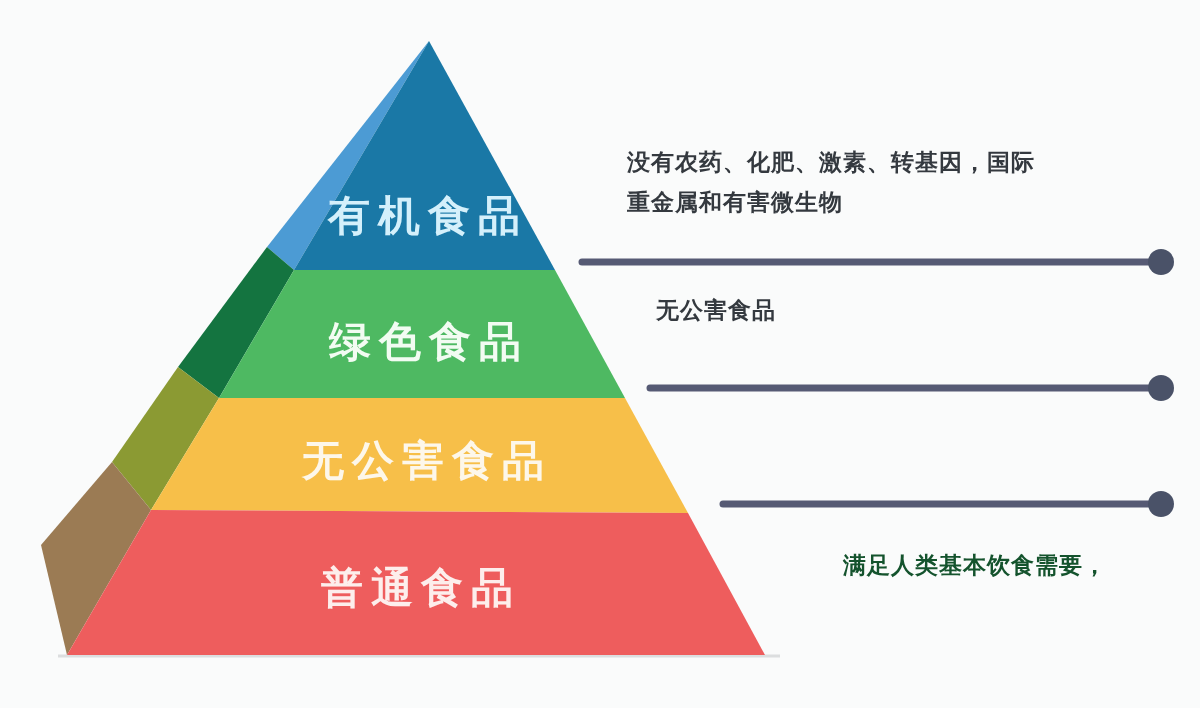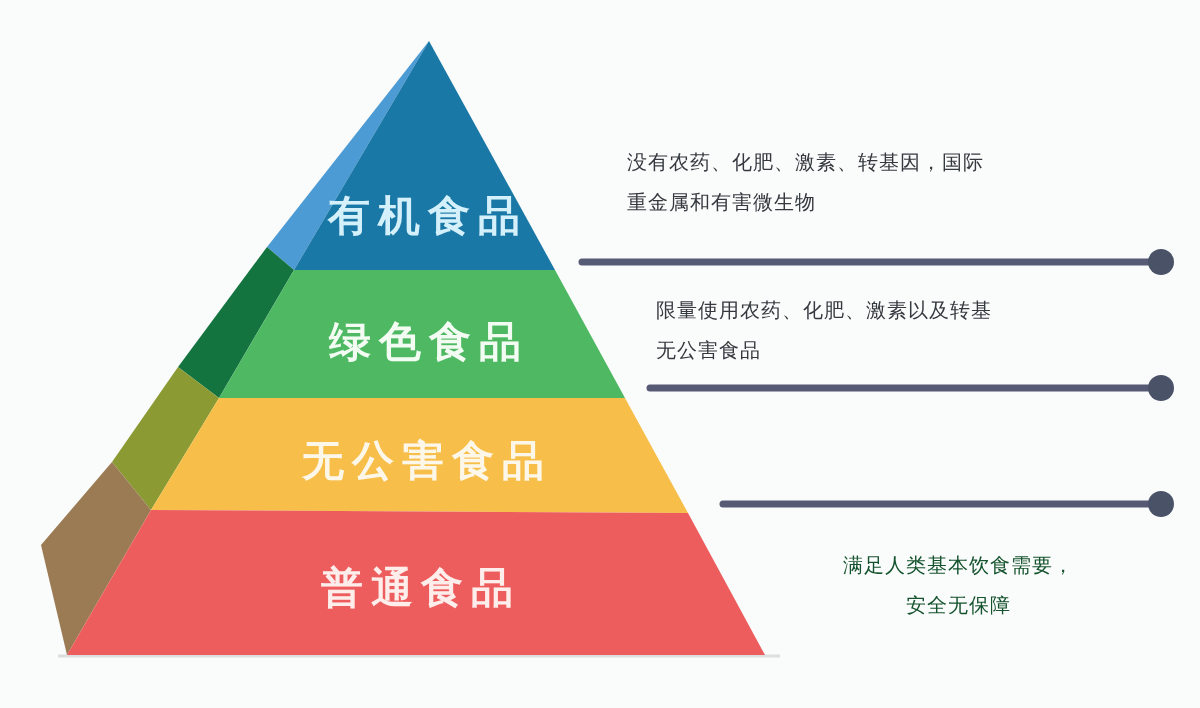--- a/index.html
+++ b/index.html
@@ -23,24 +23,25 @@
     top: 0;
   }
   .tier-label {
     font-family: "Liberation Sans", "DejaVu Sans", sans-serif;
     font-weight: bold;
     font-size: 42px;
     letter-spacing: 8px;
   }
   .ann {
     position: absolute;
-    font-size: 20px;
+    font-size: 23px;
     line-height: 40px;
     letter-spacing: 1px;
     white-space: nowrap;
+    font-weight: bold;
   }
 </style>
 </head>
 <body style="background: rgb(250, 251, 251);">
 
 <div class="canvas">
 
   <svg class="pyramid-svg" width="1200" height="708" viewBox="0 0 1200 708">
 
     <line x1="58" y1="656" x2="780" y2="656" stroke-width="3" stroke="#dcdedf"></line>
@@ -69,23 +70,21 @@
     <line x1="723" y1="504" x2="1148" y2="504" stroke-width="7" stroke-linecap="round" stroke="#565a74"></line>
     <circle cx="1161" cy="504" r="13" fill="#4a5268"></circle>
   </svg>
 
   <div class="ann" style="left: 627px; top: 142px; color: rgb(52, 57, 63);">
     <div>没有农药、化肥、激素、转基因，国际</div>
     <div>重金属和有害微生物</div>
   </div>
 
   <div class="ann" style="left: 656px; top: 290px; color: rgb(52, 57, 63);">
-    <div>限量使用农药、化肥、激素以及转基</div>
     <div>无公害食品</div>
   </div>
 
 
   <div class="ann" style="left: 843px; top: 545px; color: #14532d; text-align: center;">
     <div>满足人类基本饮食需要，</div>
-    <div>安全无保障</div>
   </div>
 
 </div>
 
 </body></html>

